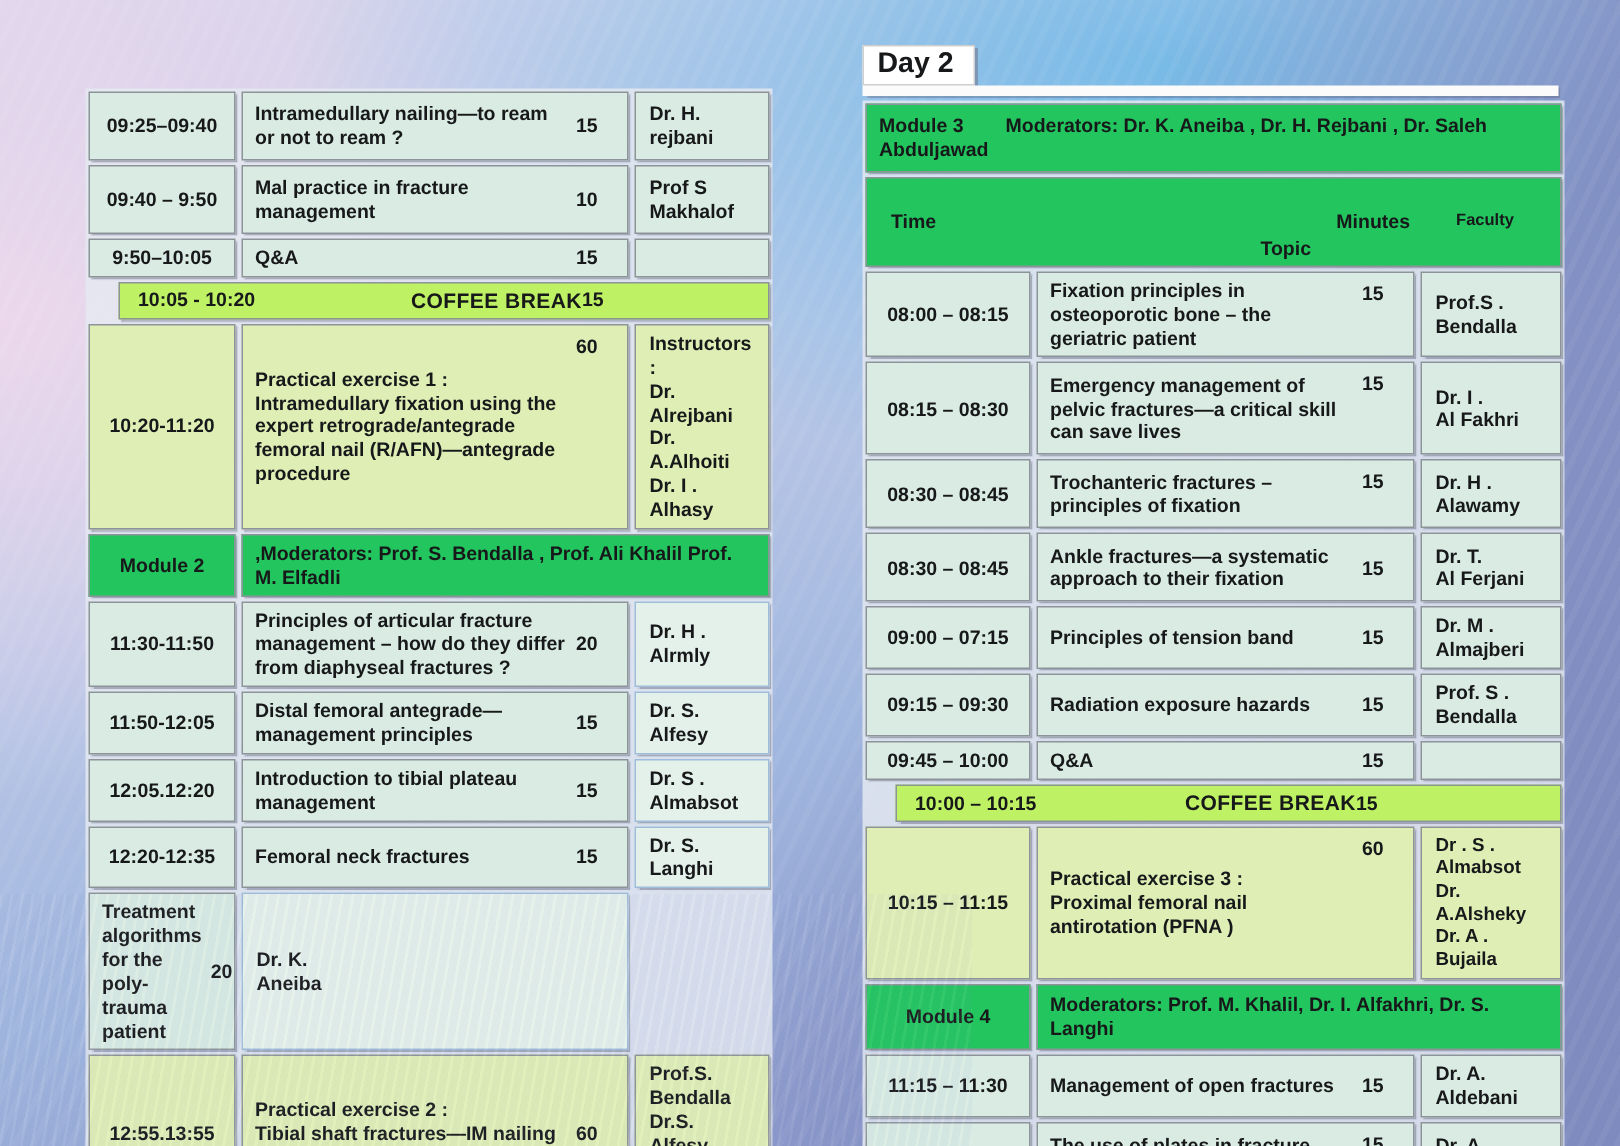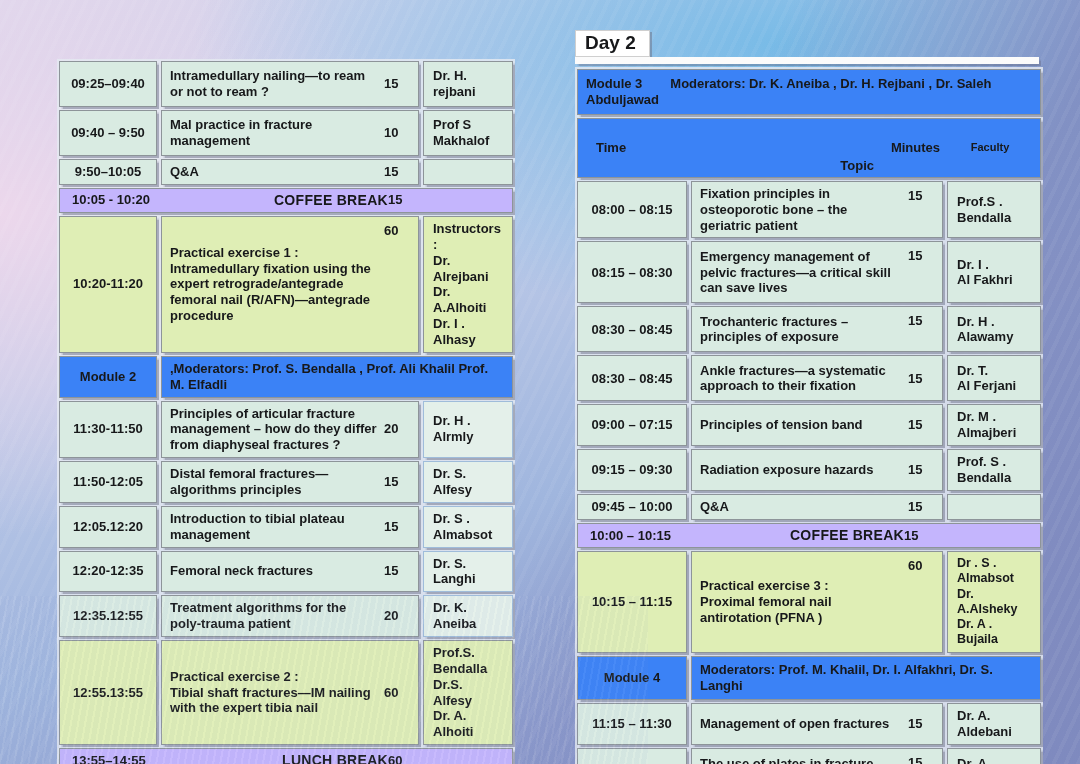--- a/index.html
+++ b/index.html
@@ -18,41 +18,41 @@
     opacity:.55;pointer-events:none;}
   .sched{position:absolute;display:flex;flex-direction:column;gap:3px;
     background:rgba(228,233,241,0.85);padding:2px;}
   .t-row{display:grid;gap:4px;}
   .left .t-row{grid-template-columns:98px 258px 1fr;}
   .right .t-row{grid-template-columns:110px 252px 1fr;}
   .cell{border:1px solid #8d9499;box-shadow:1.5px 1.5px 1px rgba(95,100,125,0.45);
     padding:4px 8px;display:flex;align-items:center;font-size:13px;line-height:1.22;}
   .mint{background:#d9ebe2;}
   .green{background:#dfeeb5;}
-  .wheat{background:#3b82f6;}
-  .salmon{background:#c4b5fd;}
+  .wheat{background:#22c55e;}
+  .salmon{background:#bef264;margin-left:20px;}
   .facblue{background:#e4f0ea;border-color:#9fbcda;}
   .time{justify-content:center;text-align:center;padding:4px 2px;}
   .topic{gap:6px;}
   .topic .tx{flex:1;white-space:pre-line;}
   .min{width:26px;flex:none;}
   .mt .min{align-self:flex-start;margin-top:2px;}
   .fac{white-space:pre-line;padding-left:9px;}
   .span-all{grid-column:1 / -1;}
   .break-line{padding:3px 0;}
   .break-line .bt{width:104px;padding-left:12px;flex:none;}
   .break-line .bl{flex:1;text-align:right;font-size:14px;letter-spacing:.3px;}
   .break-line .bm{width:40px;flex:none;}
   .left .break-line .bs{width:84px;flex:none;}
   .right .break-line .bs{width:96px;flex:none;}
   .modlabel{justify-content:center;text-align:left;}
   .modtext{display:block;}
   .modtext .mlab{margin-right:28px;}
   .hdr{padding:3px 0;}
-  .hdr .h-time{width:104px;padding-left:6px;flex:none;margin-left:12px;}
+  .hdr .h-time{width:104px;padding-left:16px;flex:none;}
   .hdr .h-topic{flex:1;text-align:right;margin-top:36px;}
   .hdr .h-min{width:66px;text-align:right;flex:none;}
   .hdr .h-fac{width:100px;text-align:center;font-size:11px;flex:none;}
   .day2{position:absolute;left:575px;top:30px;background:#ffffff;border:1px solid #cfcfcf;
     box-shadow:2px 2px 0 rgba(110,118,140,0.55);padding:1px 13px 2px 9px;font-size:19px;}
   .day2bar{position:absolute;left:575px;top:57px;width:464px;height:7px;background:#fbfbfb;
     box-shadow:1.5px 1.5px 1px rgba(95,100,125,0.4);}
 </style>
 </head>
 <body>
@@ -124,21 +124,21 @@
       <span class="tx">Principles of articular fracture management – how do they differ from diaphyseal fractures ?</span>
       <span class="min">20</span>
     </div>
     <div class="cell facblue fac">Dr. H .
 Alrmly</div>
   </div>
 
   <div class="t-row">
     <div class="cell mint time">11:50-12:05</div>
     <div class="cell mint topic" style="min-height:30px">
-      <span class="tx">Distal femoral fractures—algorithms principles</span>
+      <span class="tx">Distal femoral antegrade—management principles</span>
       <span class="min">15</span>
     </div>
     <div class="cell facblue fac">Dr. S.
 Alfesy</div>
   </div>
 
   <div class="t-row">
     <div class="cell mint time">12:05.12:20</div>
     <div class="cell mint topic" style="min-height:30px">
       <span class="tx">Introduction to tibial plateau management</span>
@@ -152,21 +152,20 @@
     <div class="cell mint time">12:20-12:35</div>
     <div class="cell mint topic" style="min-height:30px">
       <span class="tx">Femoral neck fractures</span>
       <span class="min">15</span>
     </div>
     <div class="cell facblue fac">Dr. S.
 Langhi</div>
   </div>
 
   <div class="t-row">
-    <div class="cell mint time">12:35.12:55</div>
     <div class="cell mint topic" style="min-height:30px">
       <span class="tx">Treatment algorithms for the poly-trauma patient</span>
       <span class="min">20</span>
     </div>
     <div class="cell facblue fac">Dr. K.
 Aneiba</div>
   </div>
 
   <div class="t-row">
     <div class="cell green time">12:55.13:55</div>
@@ -227,21 +226,21 @@
       <span class="tx">Emergency management of pelvic fractures—a critical skill can save lives</span>
       <span class="min">15</span>
     </div>
     <div class="cell mint fac">Dr.  I .
 Al Fakhri</div>
   </div>
 
   <div class="t-row">
     <div class="cell mint time">08:30 – 08:45</div>
     <div class="cell mint topic mt" style="min-height:36px">
-      <span class="tx">Trochanteric fractures – principles of exposure</span>
+      <span class="tx">Trochanteric fractures – principles of fixation</span>
       <span class="min">15</span>
     </div>
     <div class="cell mint fac">Dr. H .
 Alawamy</div>
   </div>
 
   <div class="t-row">
     <div class="cell mint time">08:30 – 08:45</div>
     <div class="cell mint topic" style="min-height:36px">
       <span class="tx">Ankle fractures—a systematic approach to their fixation</span>

